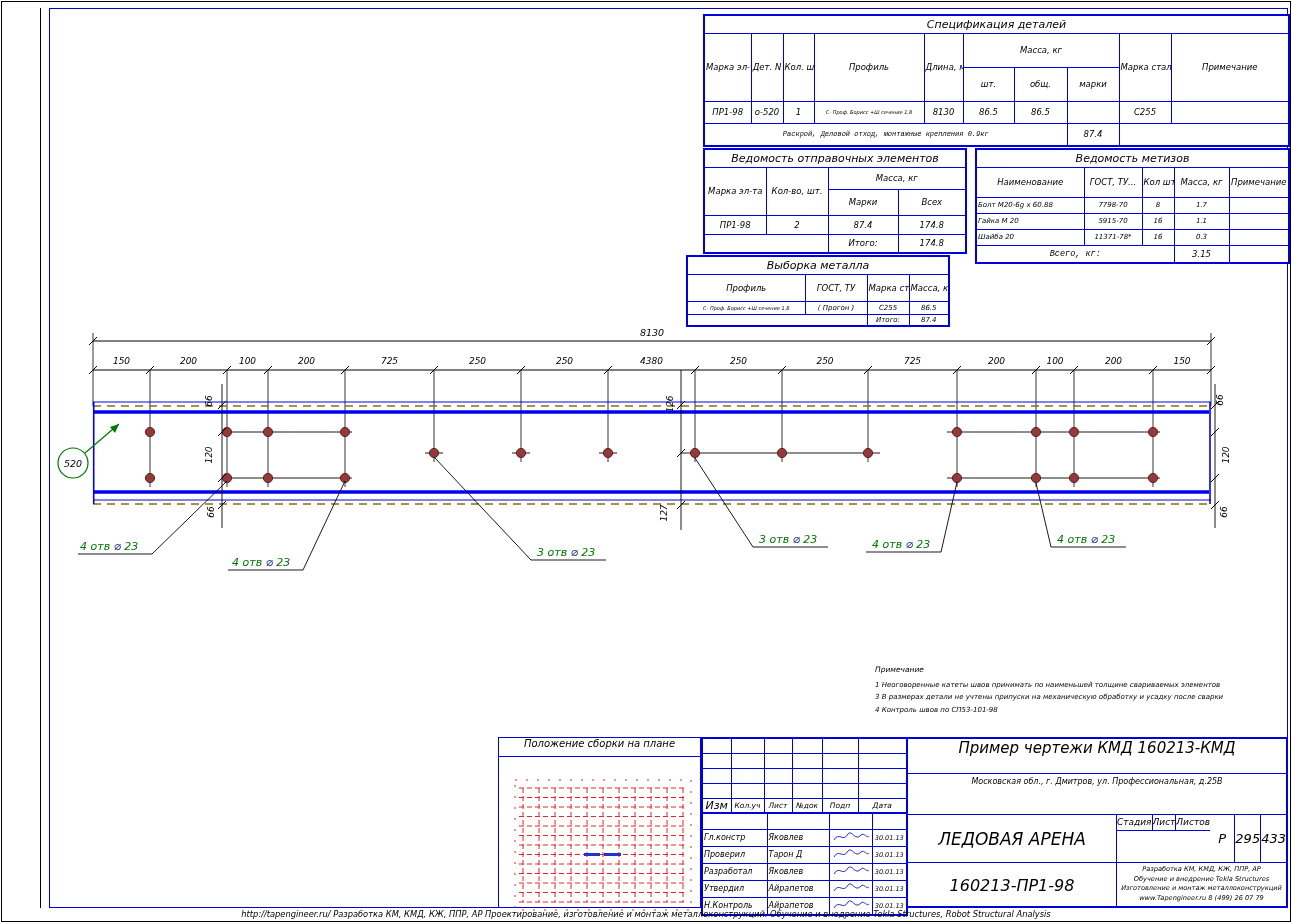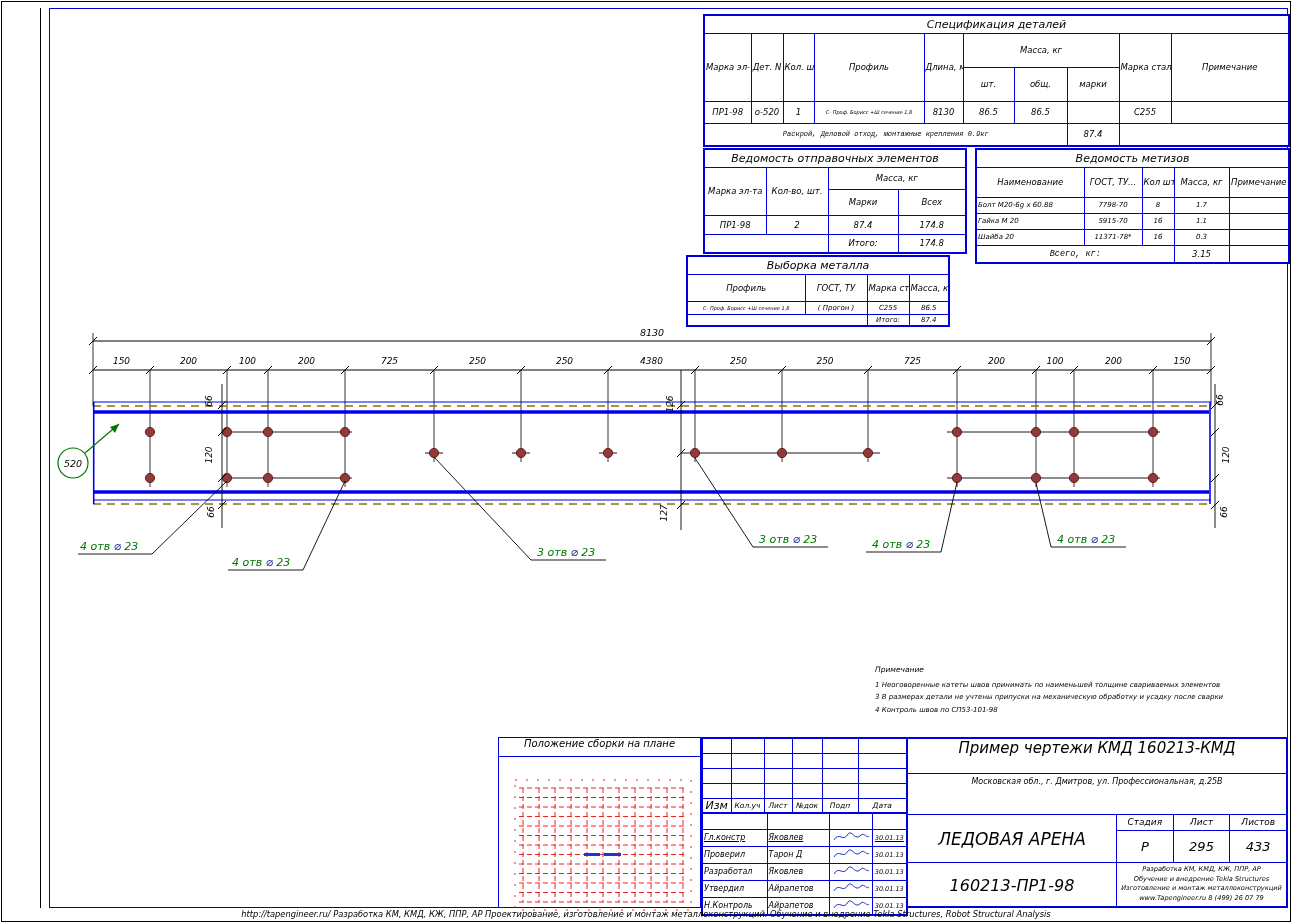--- a/index.html
+++ b/index.html
@@ -448,21 +448,21 @@
       </colgroup>
     <tbody>
         <tr style="height:16px">
           <td></td>
           <td></td>
           <td></td>
           <td></td>
         </tr>
     </tbody>
       <tbody id="sign-rows">
-        <tr style="height: 16px; text-decoration: underline;">
+        <tr style="height: 16px;">
           <td style="text-align: left;">Гл.констр</td>
           <td style="text-align: left;">Яковлев</td>
           <td><svg width="40" height="14" style="position: static;">
               <path d="M3,10 C8,1 12,13 17,4 C21,-1 24,12 30,5 C33,2 36,9 38,6" stroke="#2233cc" fill="none" stroke-width="1"></path>
             </svg></td>
           <td style="font-size: 6.5px;">30.01.13</td>
         </tr>
         <tr style="height: 16px;">
           <td style="text-align: left;">Проверил</td>
           <td style="text-align: left;">Тарон Д</td>
@@ -500,21 +500,21 @@
 
   <div class="abs" style="left:906px;top:737px;width:382px;height:171px;border:2px solid #0000dd;box-sizing:border-box;">
     <div style="height:34px;line-height:34px;text-align:center;border-bottom:1.5px solid #0000dd;
                 font:italic 15px 'DejaVu Sans',sans-serif;">Пример чертежи КМД  160213-КМД</div>
     <div style="height:41px;border-bottom:1.5px solid #0000dd;text-align:center;box-sizing:border-box;padding-top:3px;">
       <div style="font:italic 8px 'DejaVu Sans',sans-serif;">Московская обл., г. Дмитров, ул. Профессиональная, д.25В</div>
     </div>
     <div style="height:48px;border-bottom:1.5px solid #0000dd;display:flex;box-sizing:border-box;">
       <div style="width:209px;border-right:1.5px solid #0000dd;display:flex;align-items:center;justify-content:center;
                   font:italic 17px 'DejaVu Sans',sans-serif;box-sizing:border-box;">ЛЕДОВАЯ АРЕНА</div>
-      <div style="flex:1;display:flex;flex-direction:column;">
+      <div style="flex:1;display:flex;flex-direction:row;">
         <div id="stage-headers" style="height:15px;display:flex;border-bottom:1px solid #0000dd;">
             <div style="flex: 1 1 0%; text-align: center; font: italic 9px / 14px &quot;DejaVu Sans&quot;, sans-serif; border-right: 1px solid rgb(0, 0, 221);">Стадия</div>
             <div style="flex: 1 1 0%; text-align: center; font: italic 9px / 14px &quot;DejaVu Sans&quot;, sans-serif; border-right: 1px solid rgb(0, 0, 221);">Лист</div>
             <div style="flex: 1 1 0%; text-align: center; font: italic 9px / 14px &quot;DejaVu Sans&quot;, sans-serif;">Листов</div>
           </div>
         <div id="stage-values" style="flex:1;display:flex;">
             <div style="flex: 1 1 0%; display: flex; align-items: center; justify-content: center; font: italic 13px &quot;DejaVu Sans&quot;, sans-serif; border-right: 1px solid rgb(0, 0, 221);">Р</div>
             <div style="flex: 1 1 0%; display: flex; align-items: center; justify-content: center; font: italic 13px &quot;DejaVu Sans&quot;, sans-serif; border-right: 1px solid rgb(0, 0, 221);">295</div>
             <div style="flex: 1 1 0%; display: flex; align-items: center; justify-content: center; font: italic 13px &quot;DejaVu Sans&quot;, sans-serif;">433</div>
           </div>

